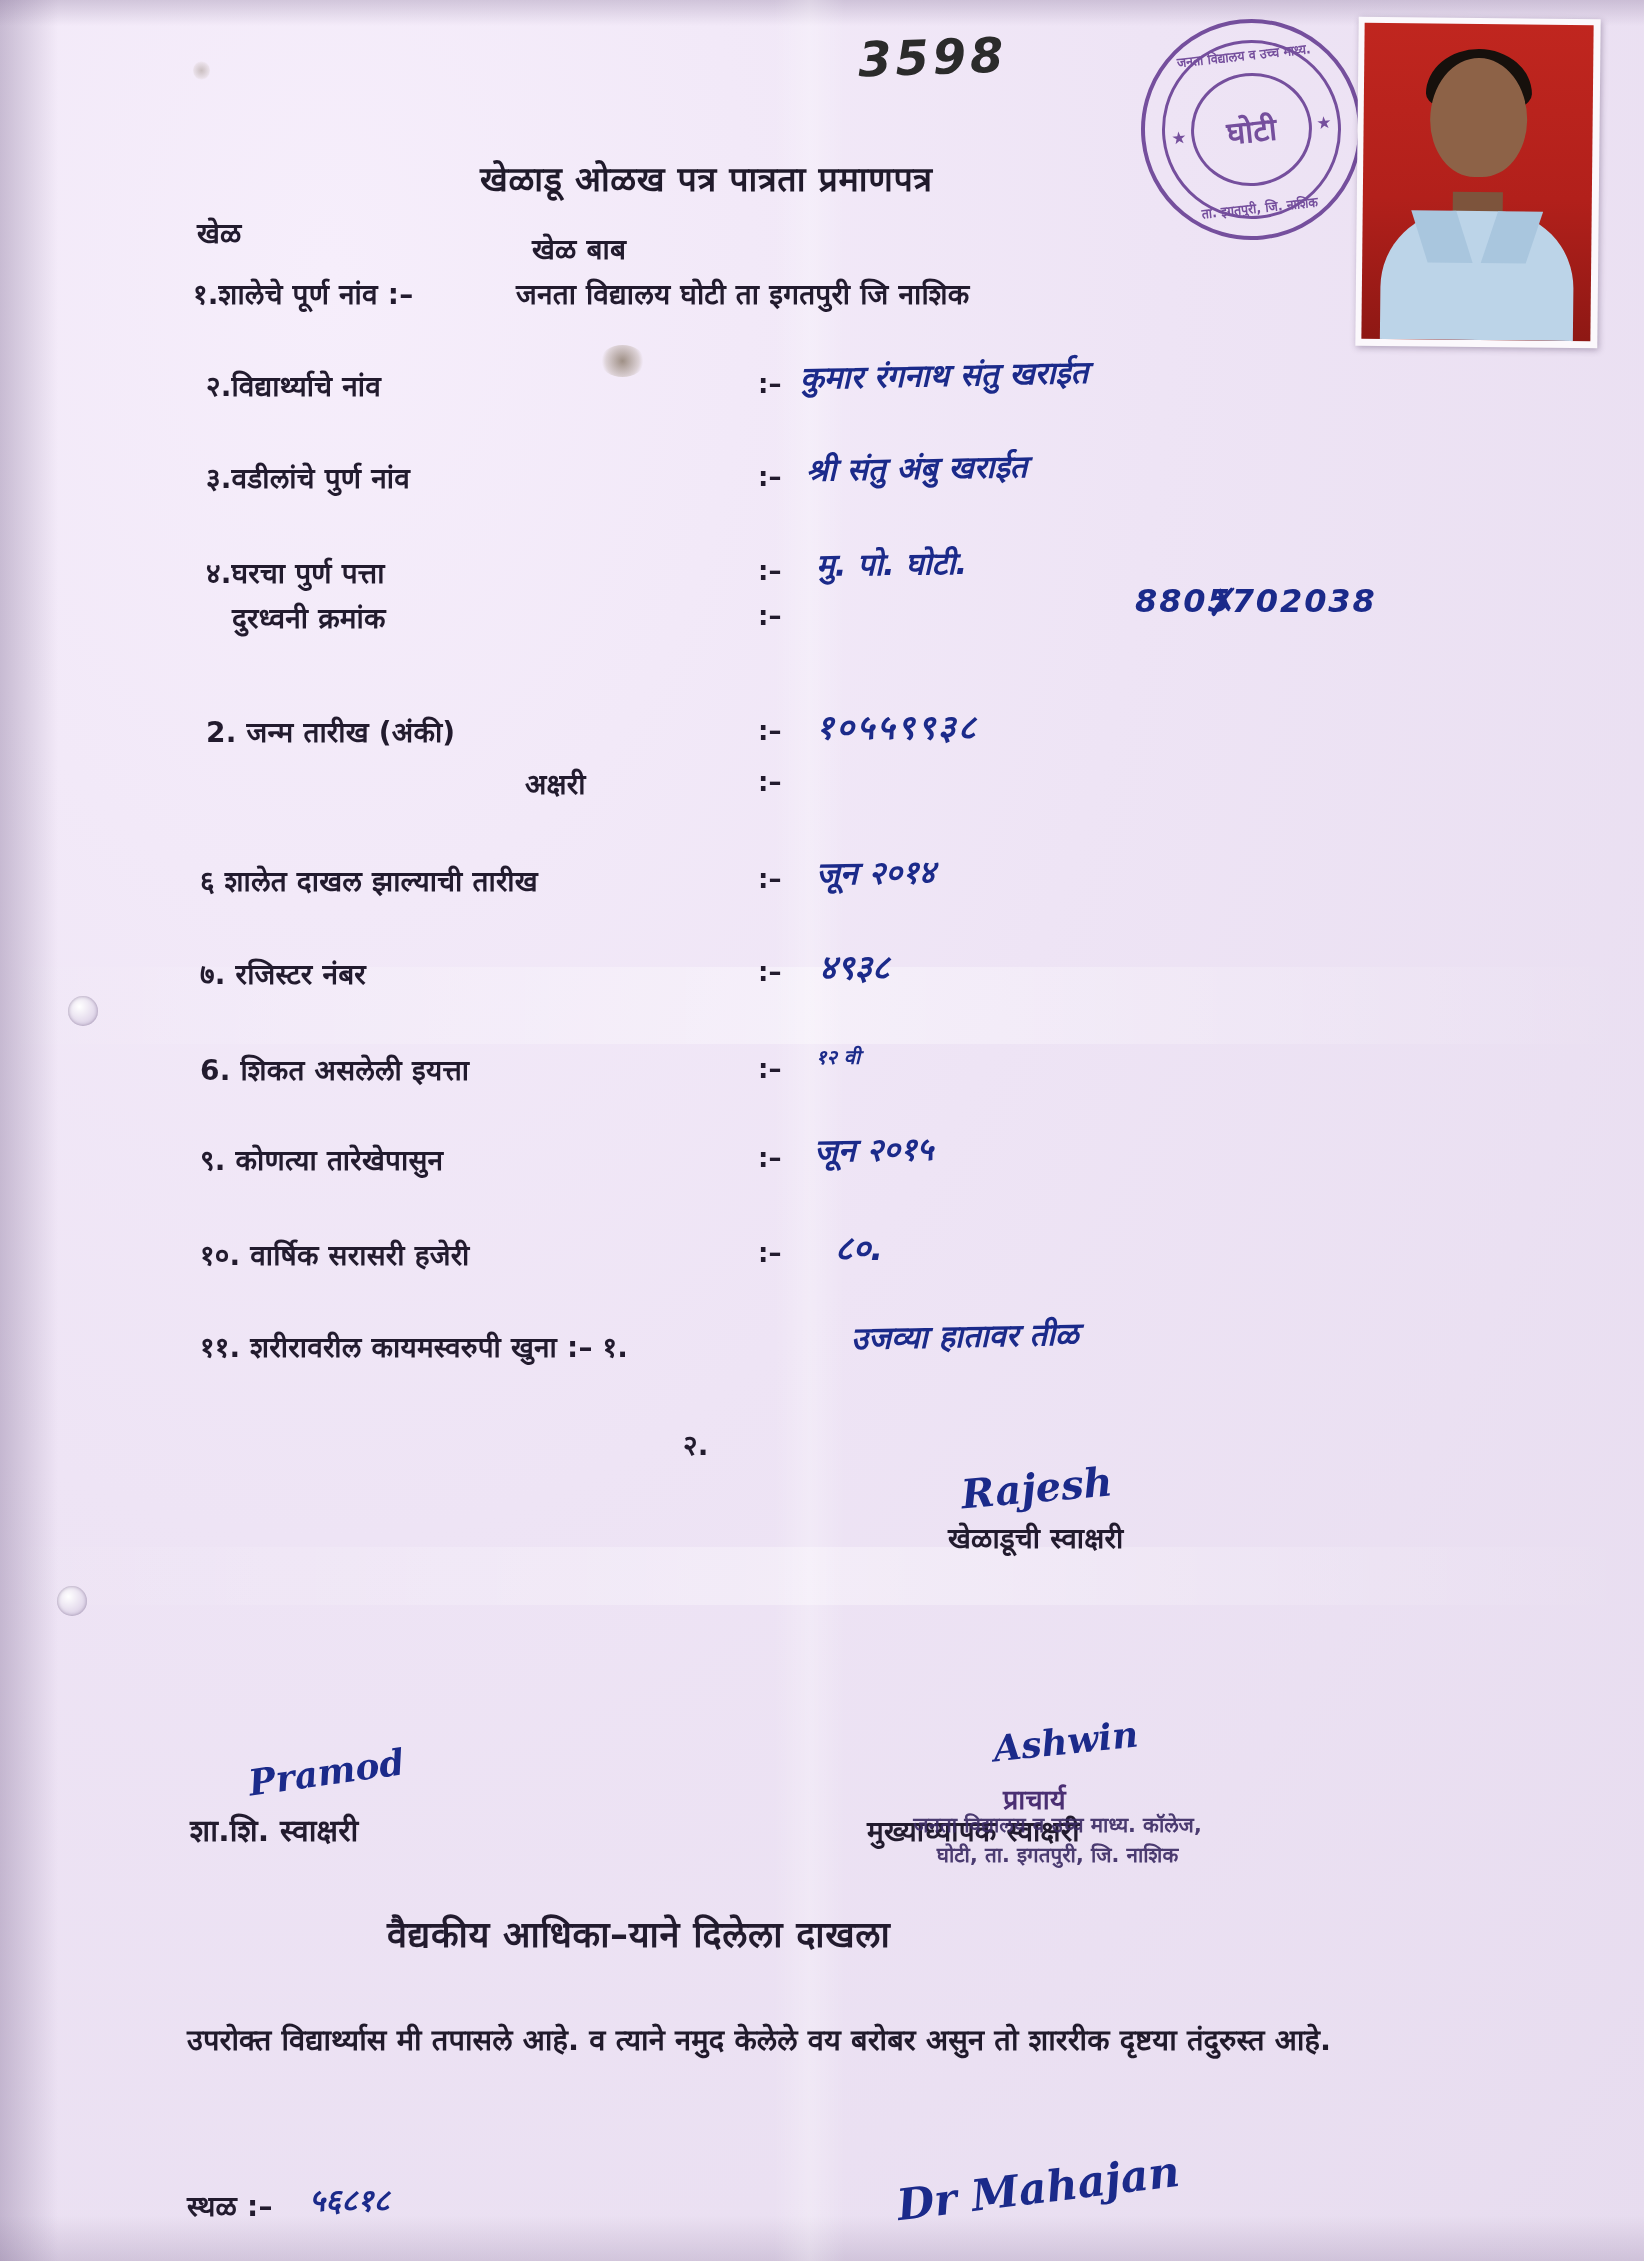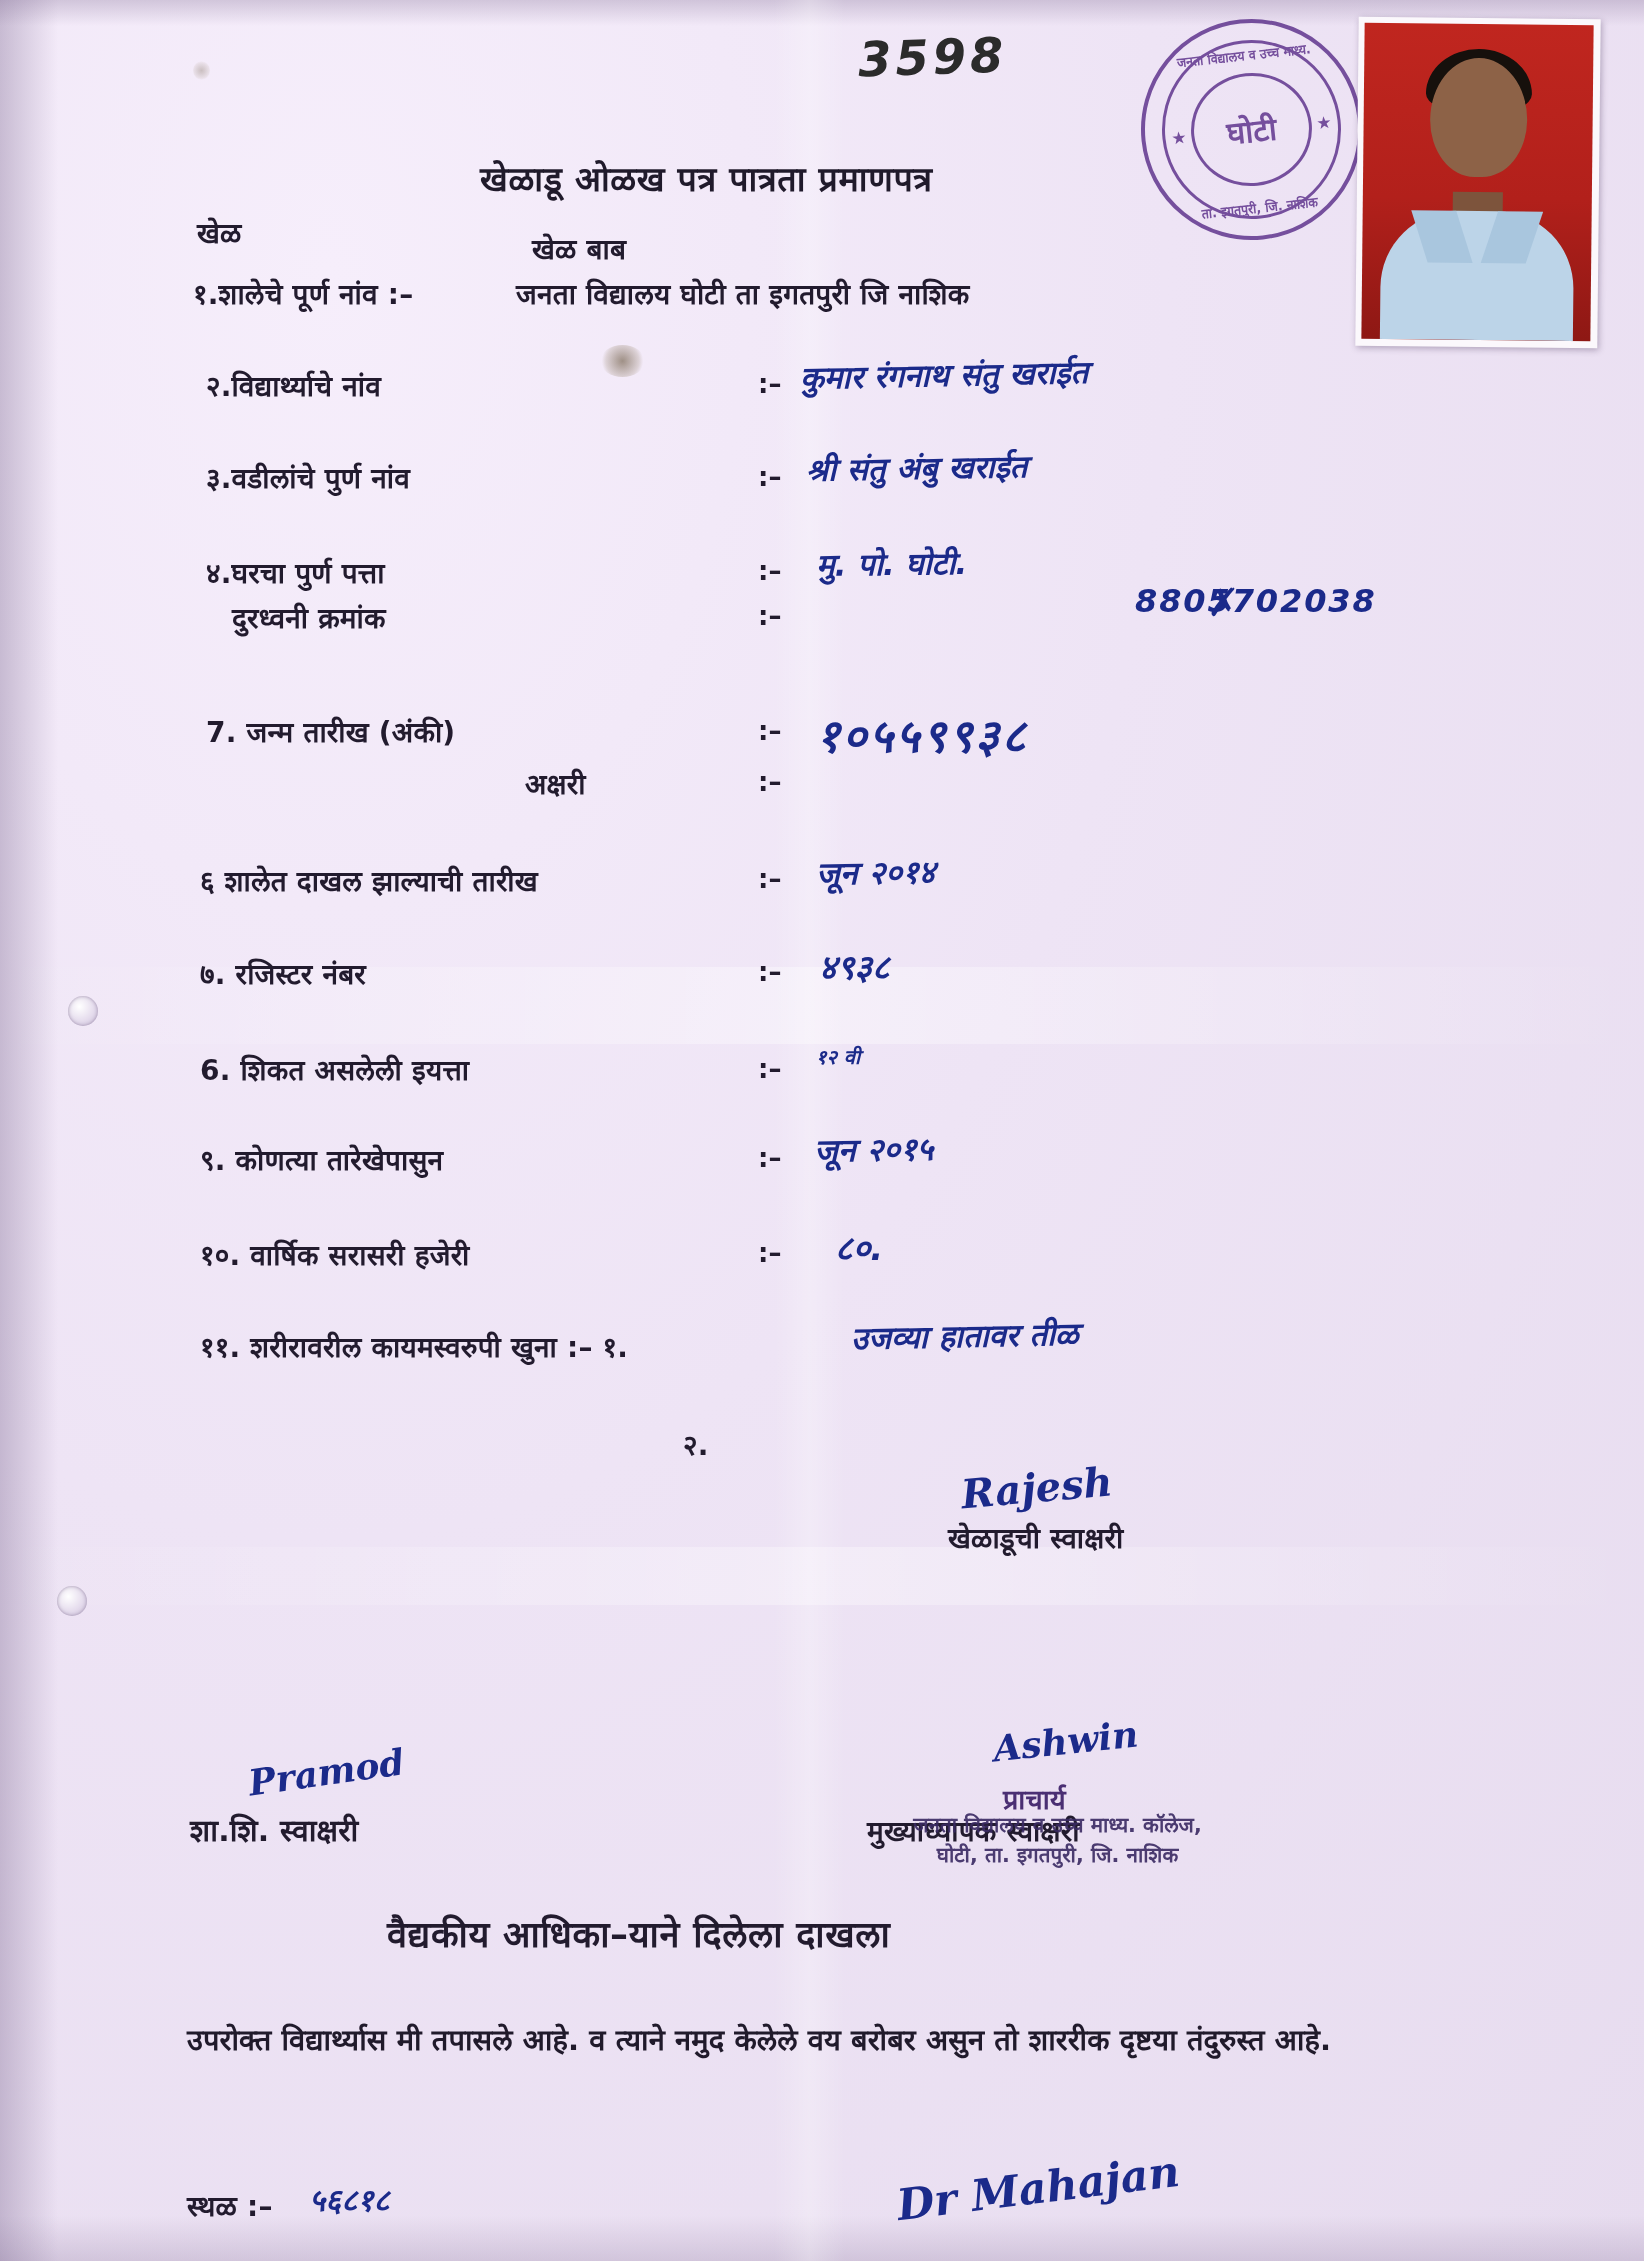--- a/index.html
+++ b/index.html
@@ -287,23 +287,23 @@
 
   <div class="abs printed" style="left:206px; top:553px; font-size:28px;">४.घरचा पुर्ण पत्ता</div>
   <div class="abs printed" style="left:758px; top:556px; font-size:26px;">:–</div>
   <div class="abs hand" style="left:816px; top:542px; font-size:31px; transform:rotate(-0.8deg);">मु. पो. घोटी.</div>
 
   <div class="abs printed" style="left:232px; top:598px; font-size:28px;">दुरध्वनी क्रमांक</div>
   <div class="abs printed" style="left:758px; top:601px; font-size:26px;">:–</div>
   <div class="abs hand" style="left:1135px; top:582px; font-size:32px; letter-spacing:1.9px;">8805702038</div>
   <div class="strike-mark" style="left:1207px; top:580px;">✗</div>
 
-  <div class="abs printed" style="left:206px; top:712px; font-size:28px;">7. जन्म तारीख (अंकी)</div>
+  <div class="abs printed" style="left:206px; top:712px; font-size:28px;">2. जन्म तारीख (अंकी)</div>
   <div class="abs printed" style="left:758px; top:716px; font-size:26px;">:–</div>
-  <div class="abs hand" style="left:816px; top:703px; font-size:46px; letter-spacing:2.6px;">१०५५९९३८</div>
+  <div class="abs hand" style="left:816px; top:703px; font-size:34px; letter-spacing:2.6px;">१०५५९९३८</div>
 
   <div class="abs printed" style="left:525px; top:764px; font-size:28px;">अक्षरी</div>
   <div class="abs printed" style="left:758px; top:767px; font-size:26px;">:–</div>
   <div class="abs hand" style="left:816px; top:753px; font-size:31px;"></div>
 
   <div class="abs printed" style="left:200px; top:861px; font-size:28px;">६ शालेत दाखल झाल्याची  तारीख</div>
   <div class="abs printed" style="left:758px; top:864px; font-size:26px;">:–</div>
   <div class="abs hand" style="left:816px; top:850px; font-size:32px; transform:rotate(-1deg);">जून २०१४</div>
 
   <div class="abs printed" style="left:200px; top:954px; font-size:28px;">७. रजिस्टर नंबर</div>

